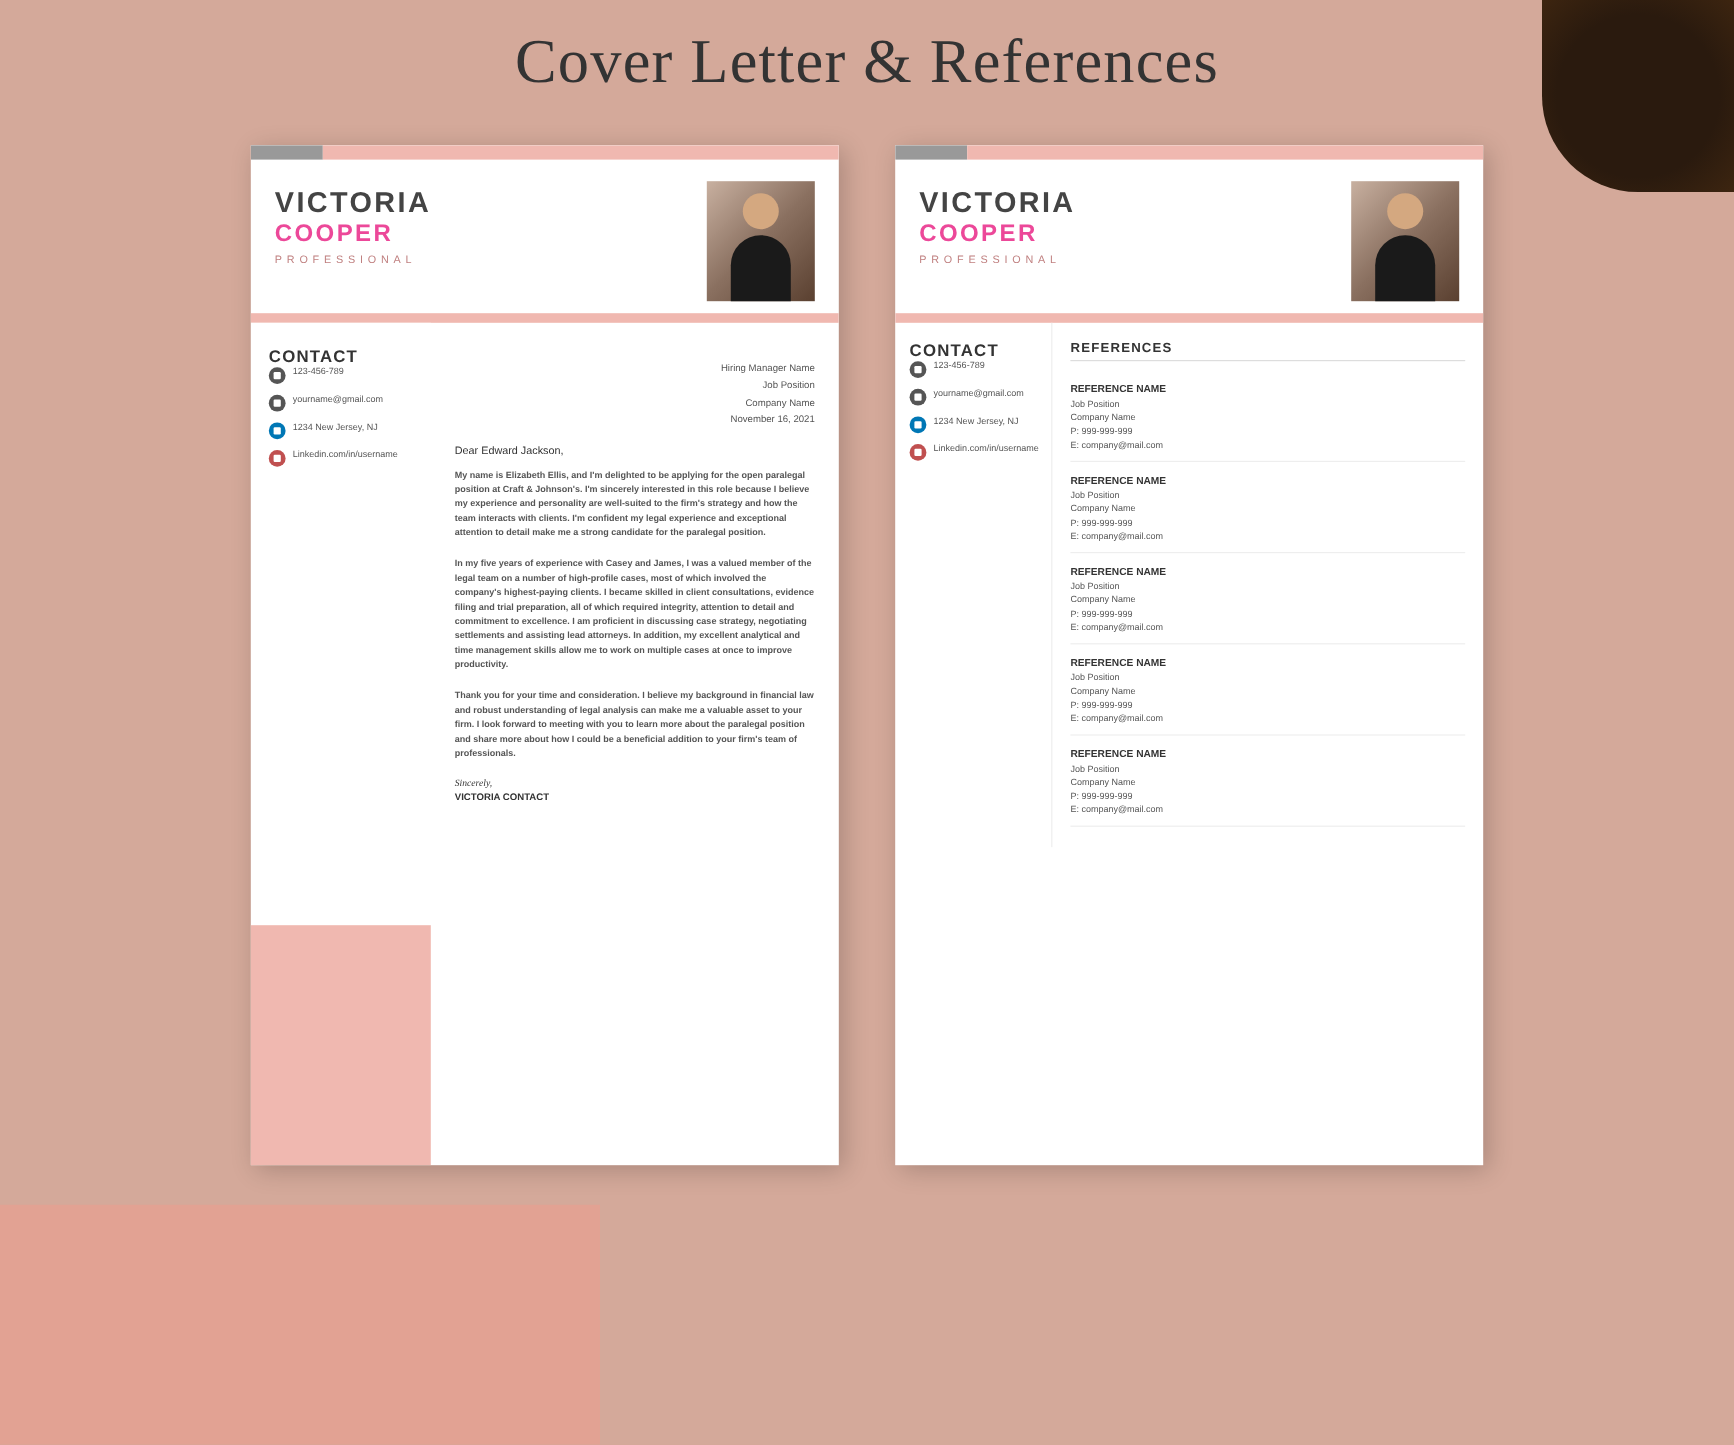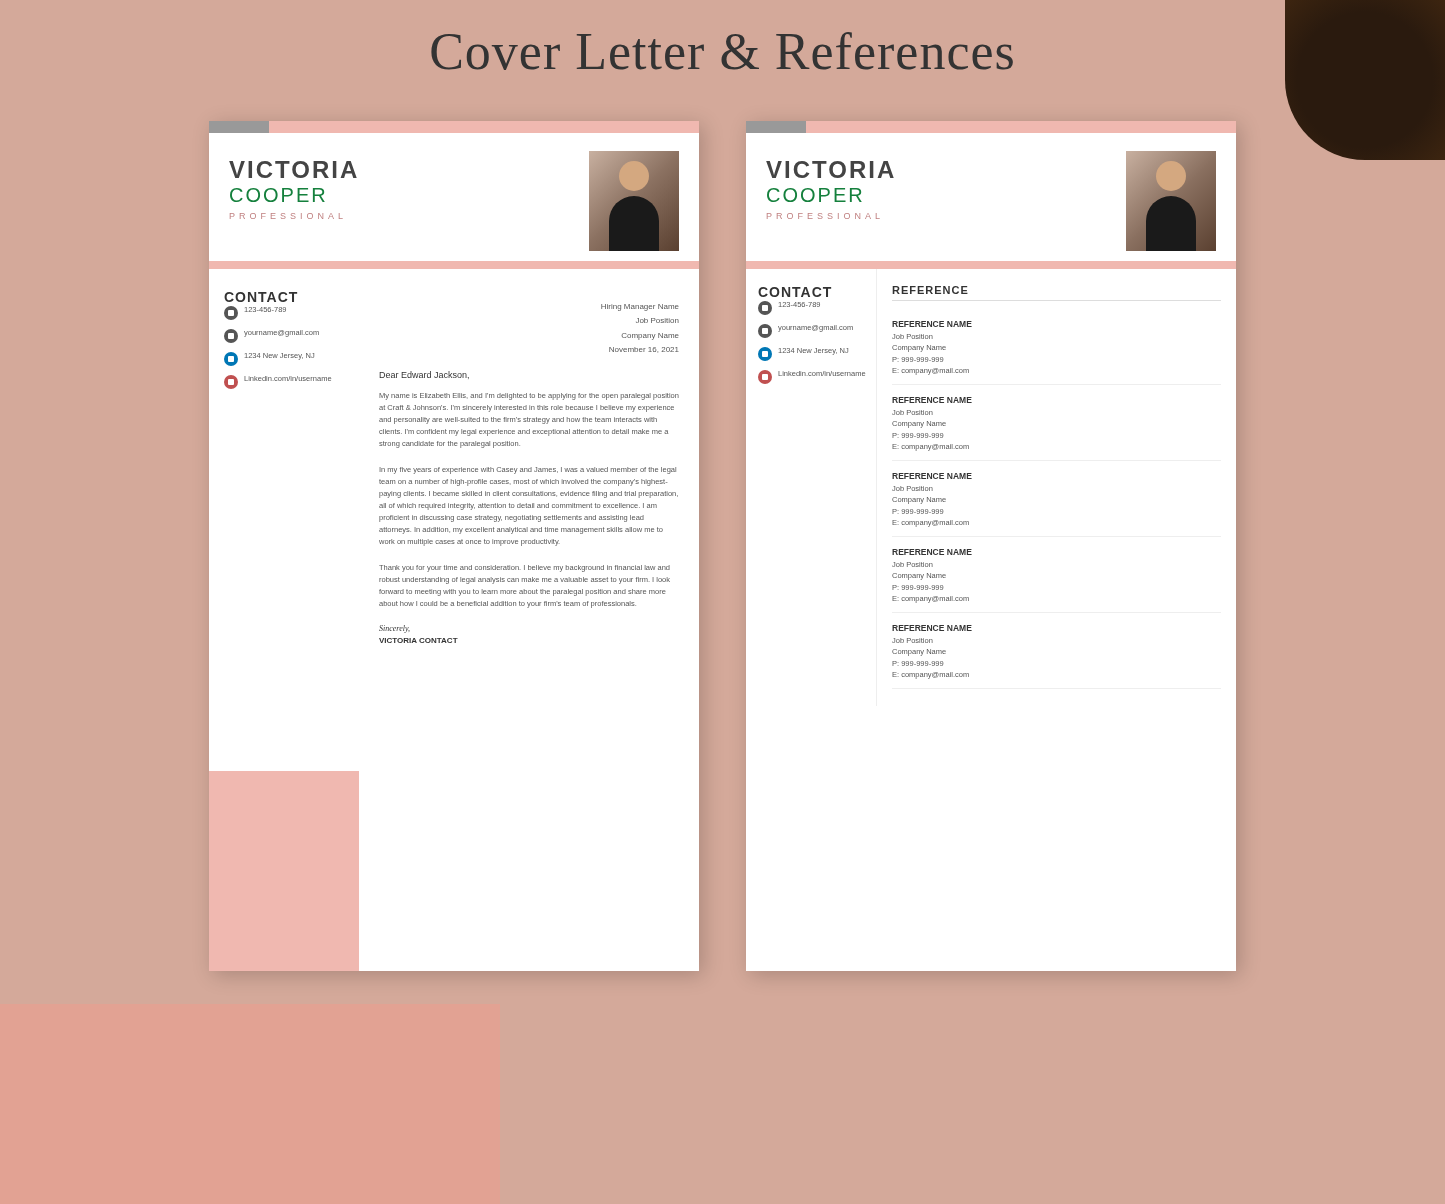--- a/index.html
+++ b/index.html
@@ -94,22 +94,22 @@
     .doc-name-first {
       font-size: 24px;
       font-weight: 700;
       color: #444;
       letter-spacing: 2px;
       font-family: Arial, sans-serif;
     }
 
     .doc-name-last {
       font-size: 20px;
-      font-weight: 400;
-      color: #15803d;
+      font-weight: 700;
+      color: #ec4899;
       letter-spacing: 2px;
       font-family: Arial, sans-serif;
     }
 
     .doc-professional {
       font-size: 9px;
       letter-spacing: 4px;
       color: #c08080;
       margin-top: 4px;
       font-family: Arial, sans-serif;
@@ -237,20 +237,21 @@
       margin-bottom: 10px;
       font-family: Arial, sans-serif;
     }
 
     .cover-letter-para {
       font-size: 7.5px;
       color: #555;
       line-height: 1.6;
       margin-bottom: 14px;
       font-family: Arial, sans-serif;
+      font-weight: bold;
     }
 
     .cover-letter-closing {
       font-style: italic;
       font-size: 8px;
       color: #333;
       margin-bottom: 3px;
       font-family: Georgia, serif;
     }
 
@@ -461,21 +462,21 @@
 
         <div class="contact-item">
           <div class="contact-icon location">
             <div class="contact-icon-inner"></div>
           </div>
           <span class="contact-text">Linkedin.com/in/username</span>
         </div>
       </div>
 
       <div class="references-main">
-        <div class="references-title">REFERENCE</div>
+        <div class="references-title">REFERENCES</div>
 
         <div class="reference-item">
           <div class="reference-name">REFERENCE NAME</div>
           <div class="reference-detail">Job Position</div>
           <div class="reference-detail">Company Name</div>
           <div class="reference-contact">P: 999-999-999</div>
           <div class="reference-contact">E: company@mail.com</div>
         </div>
 
         <div class="reference-item">

